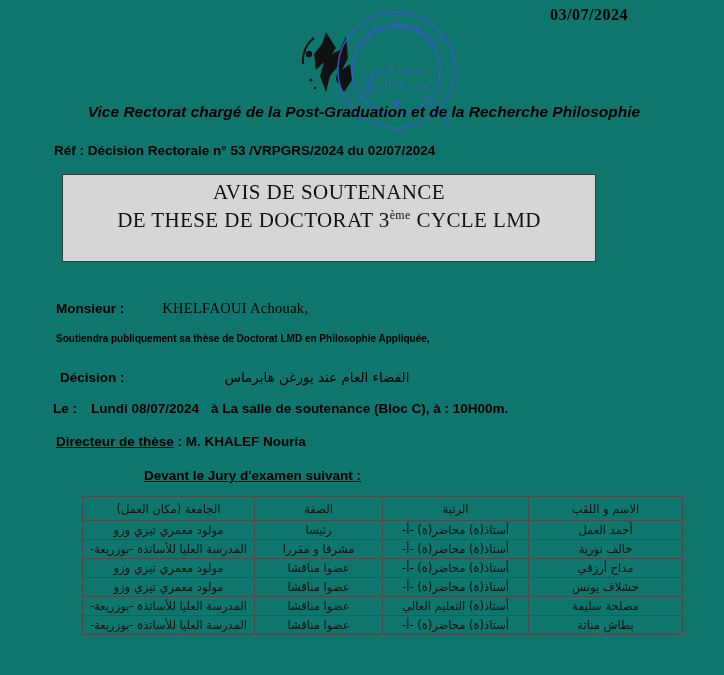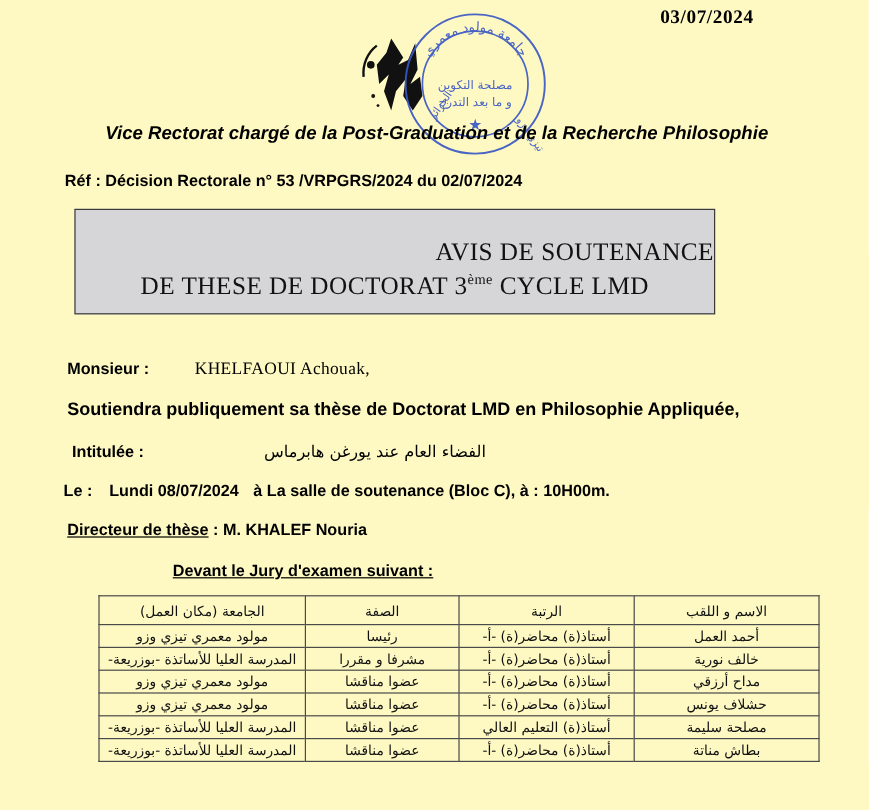--- a/index.html
+++ b/index.html
@@ -13,21 +13,21 @@
     height: 675px;
     position: relative;
     overflow: hidden;
     font-family: "Liberation Sans", sans-serif;
     color: #000000;
   }
 
   .page {
     position: absolute;
     inset: 0;
-    background: #fef9c3;
+    background: #0f766e;
     padding-left: 23px;
   }
 
   
   .date-line {
     position: absolute;
     top: 6px;
     right: 96px;
     font-family: "Liberation Serif", serif;
     font-weight: bold;
@@ -94,21 +94,21 @@
     box-sizing: border-box;
   }
   .title-box .t-line {
     font-family: "Liberation Serif", serif;
     font-size: 21px;
     text-align: center;
     color: #111111;
     letter-spacing: 0.4px;
     white-space: nowrap;
   }
-  .title-box .t1 { margin-top: 23px; text-align: right; }
+  .title-box .t1 { margin-top: 5px; }
   .title-box .t2 { margin-top: 3px; }
   .title-box sup {
     font-size: 12px;
     vertical-align: super;
   }
 
   
   .row-monsieur {
     position: absolute;
     left: 56px;
@@ -126,21 +126,21 @@
     margin-left: 38px;
     letter-spacing: 0.3px;
   }
 
   .row-soutiendra {
     position: absolute;
     left: 56px;
     top: 333px;
     font-family: "Liberation Sans", sans-serif;
     font-weight: bold;
-    font-size: 15px;
+    font-size: 10px;
     white-space: nowrap;
   }
 
   .row-intitulee {
     position: absolute;
     left: 60px;
     top: 368px;
     width: 560px;
     white-space: nowrap;
   }
@@ -269,21 +269,21 @@
     <div class="t-line t2"><span>DE THESE DE DOCTORAT 3</span><sup>ème</sup><span> CYCLE LMD</span></div>
   </div>
 
   <div class="row-monsieur">
     <span class="lbl-monsieur">Monsieur :</span><span class="val-candidate">KHELFAOUI Achouak,</span>
   </div>
 
   <div class="row-soutiendra">Soutiendra publiquement sa thèse de Doctorat LMD en Philosophie Appliquée,</div>
 
   <div class="row-intitulee">
-    <span class="lbl-intitulee">Intitulée :</span><span class="val-intitulee">الفضاء العام عند يورغن هابرماس</span>
+    <span class="lbl-intitulee">Décision :</span><span class="val-intitulee">الفضاء العام عند يورغن هابرماس</span>
   </div>
 
   <div class="row-le">
     <span class="le-lbl">Le :</span><span class="le-date">Lundi 08/07/2024</span><span>à La salle de soutenance (Bloc C), à : 10H00m.</span>
   </div>
 
   <div class="row-directeur">
     <span class="u">Directeur de thèse</span><span> : M. KHALEF Nouria</span>
   </div>
 

